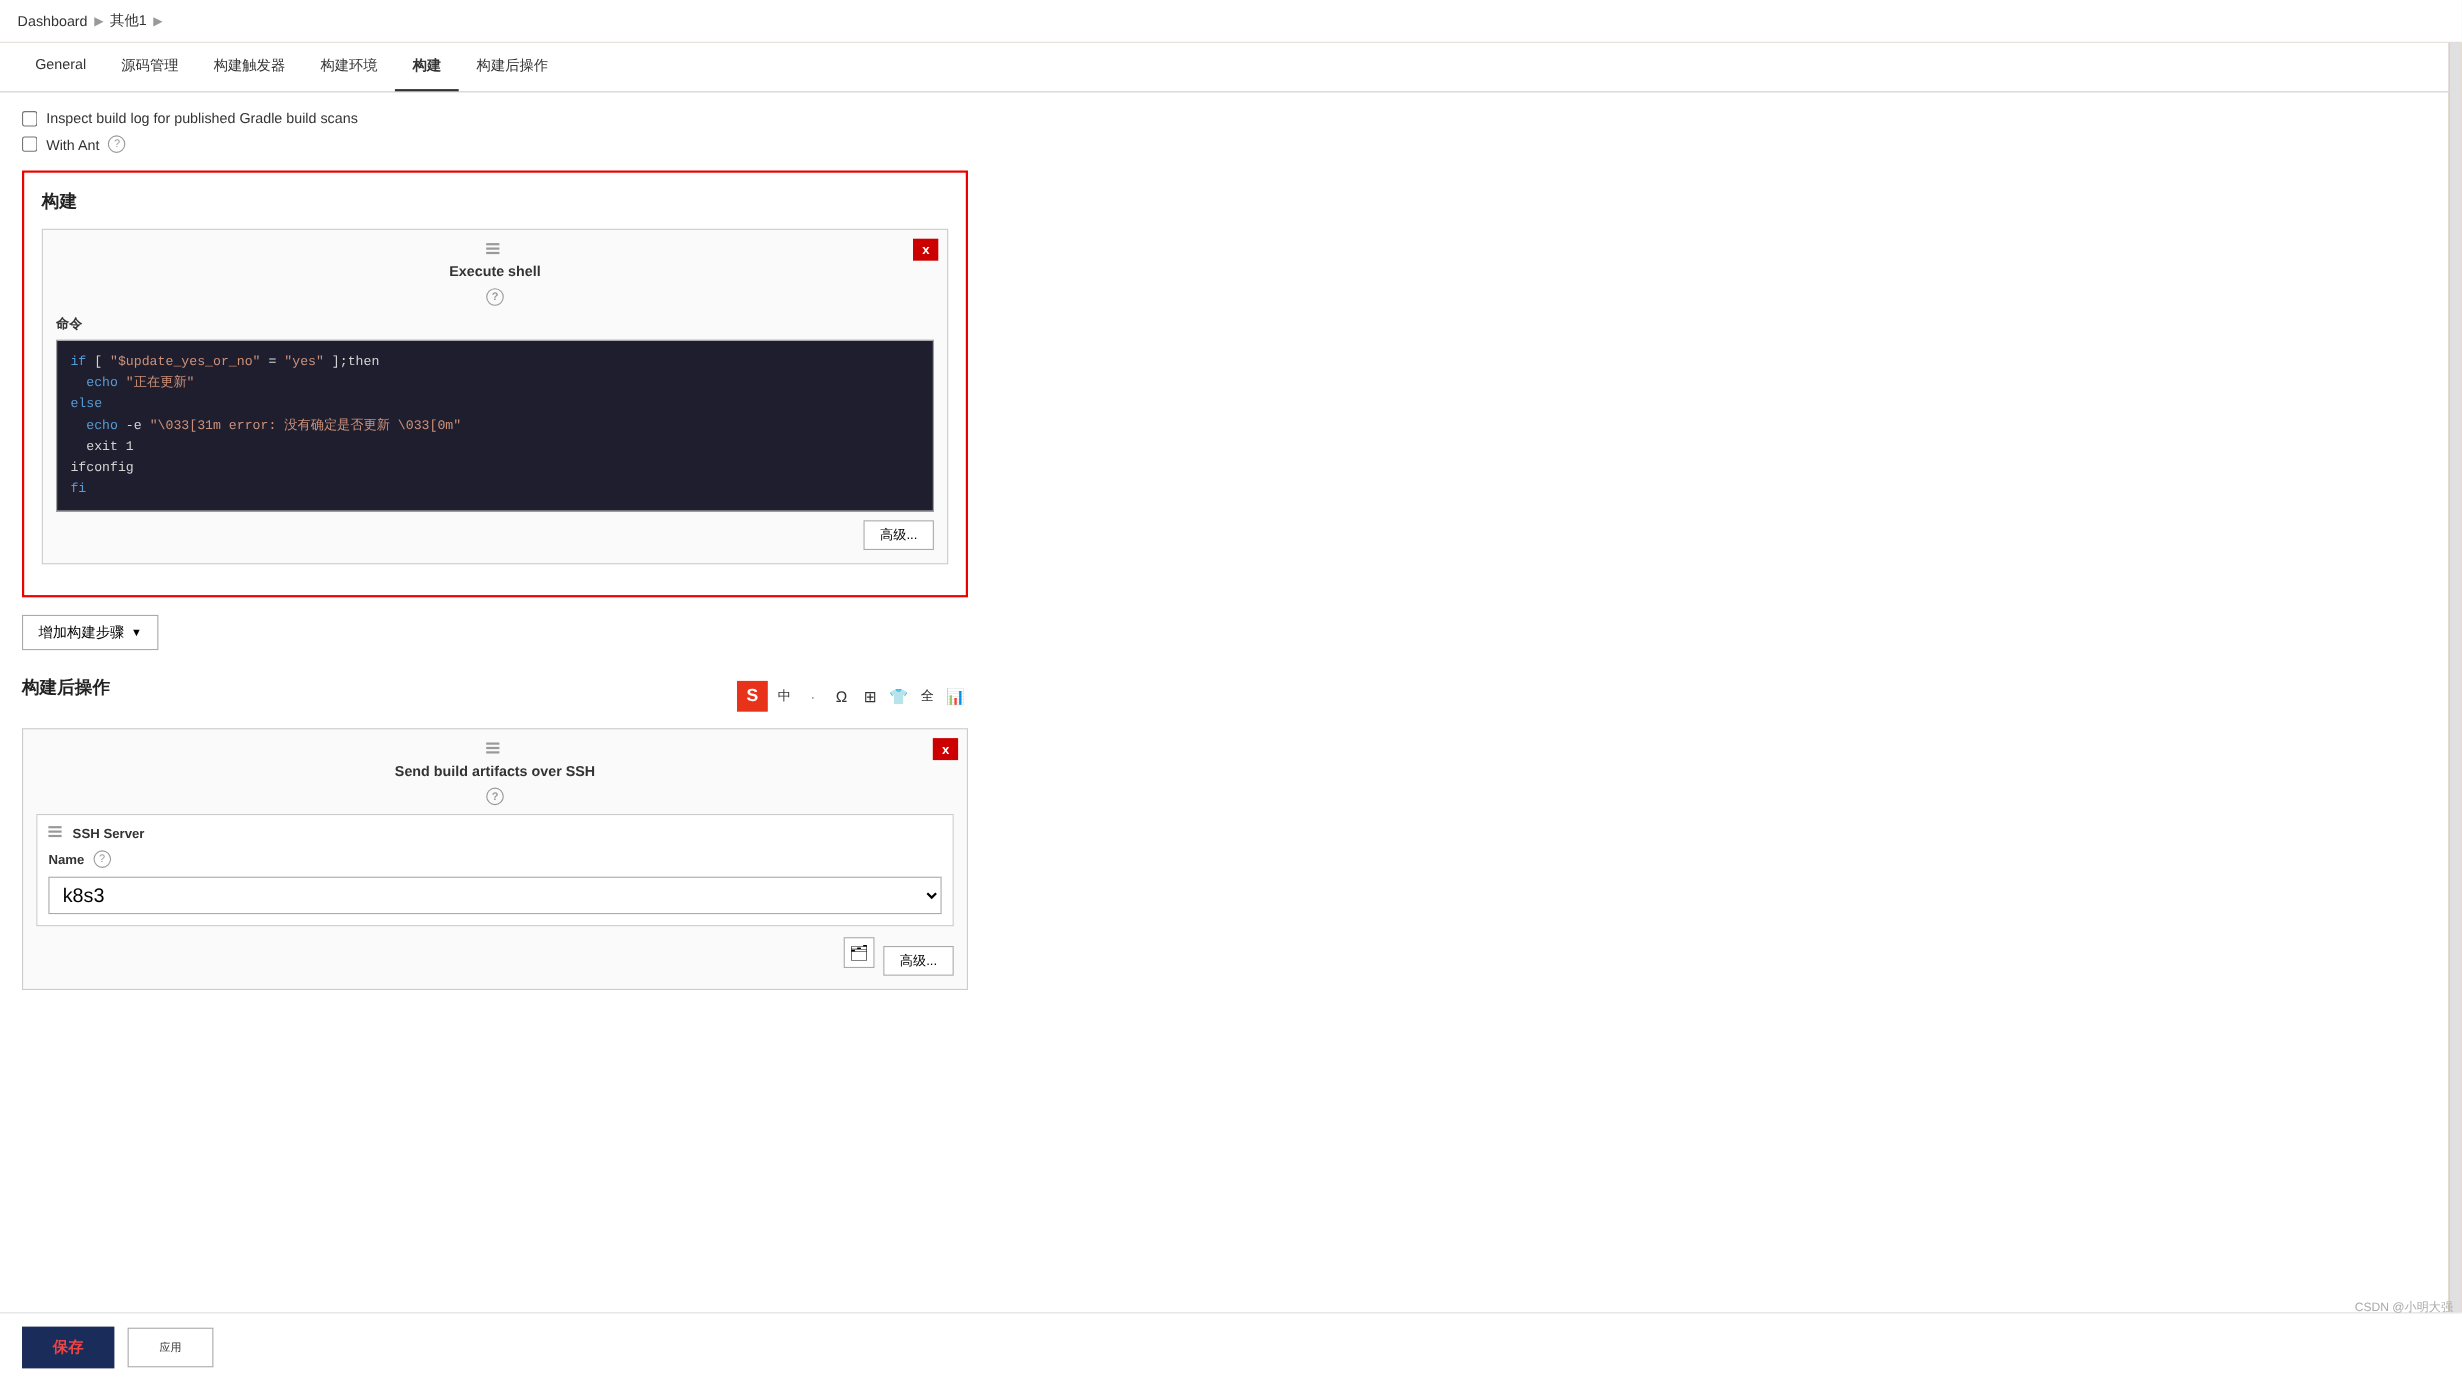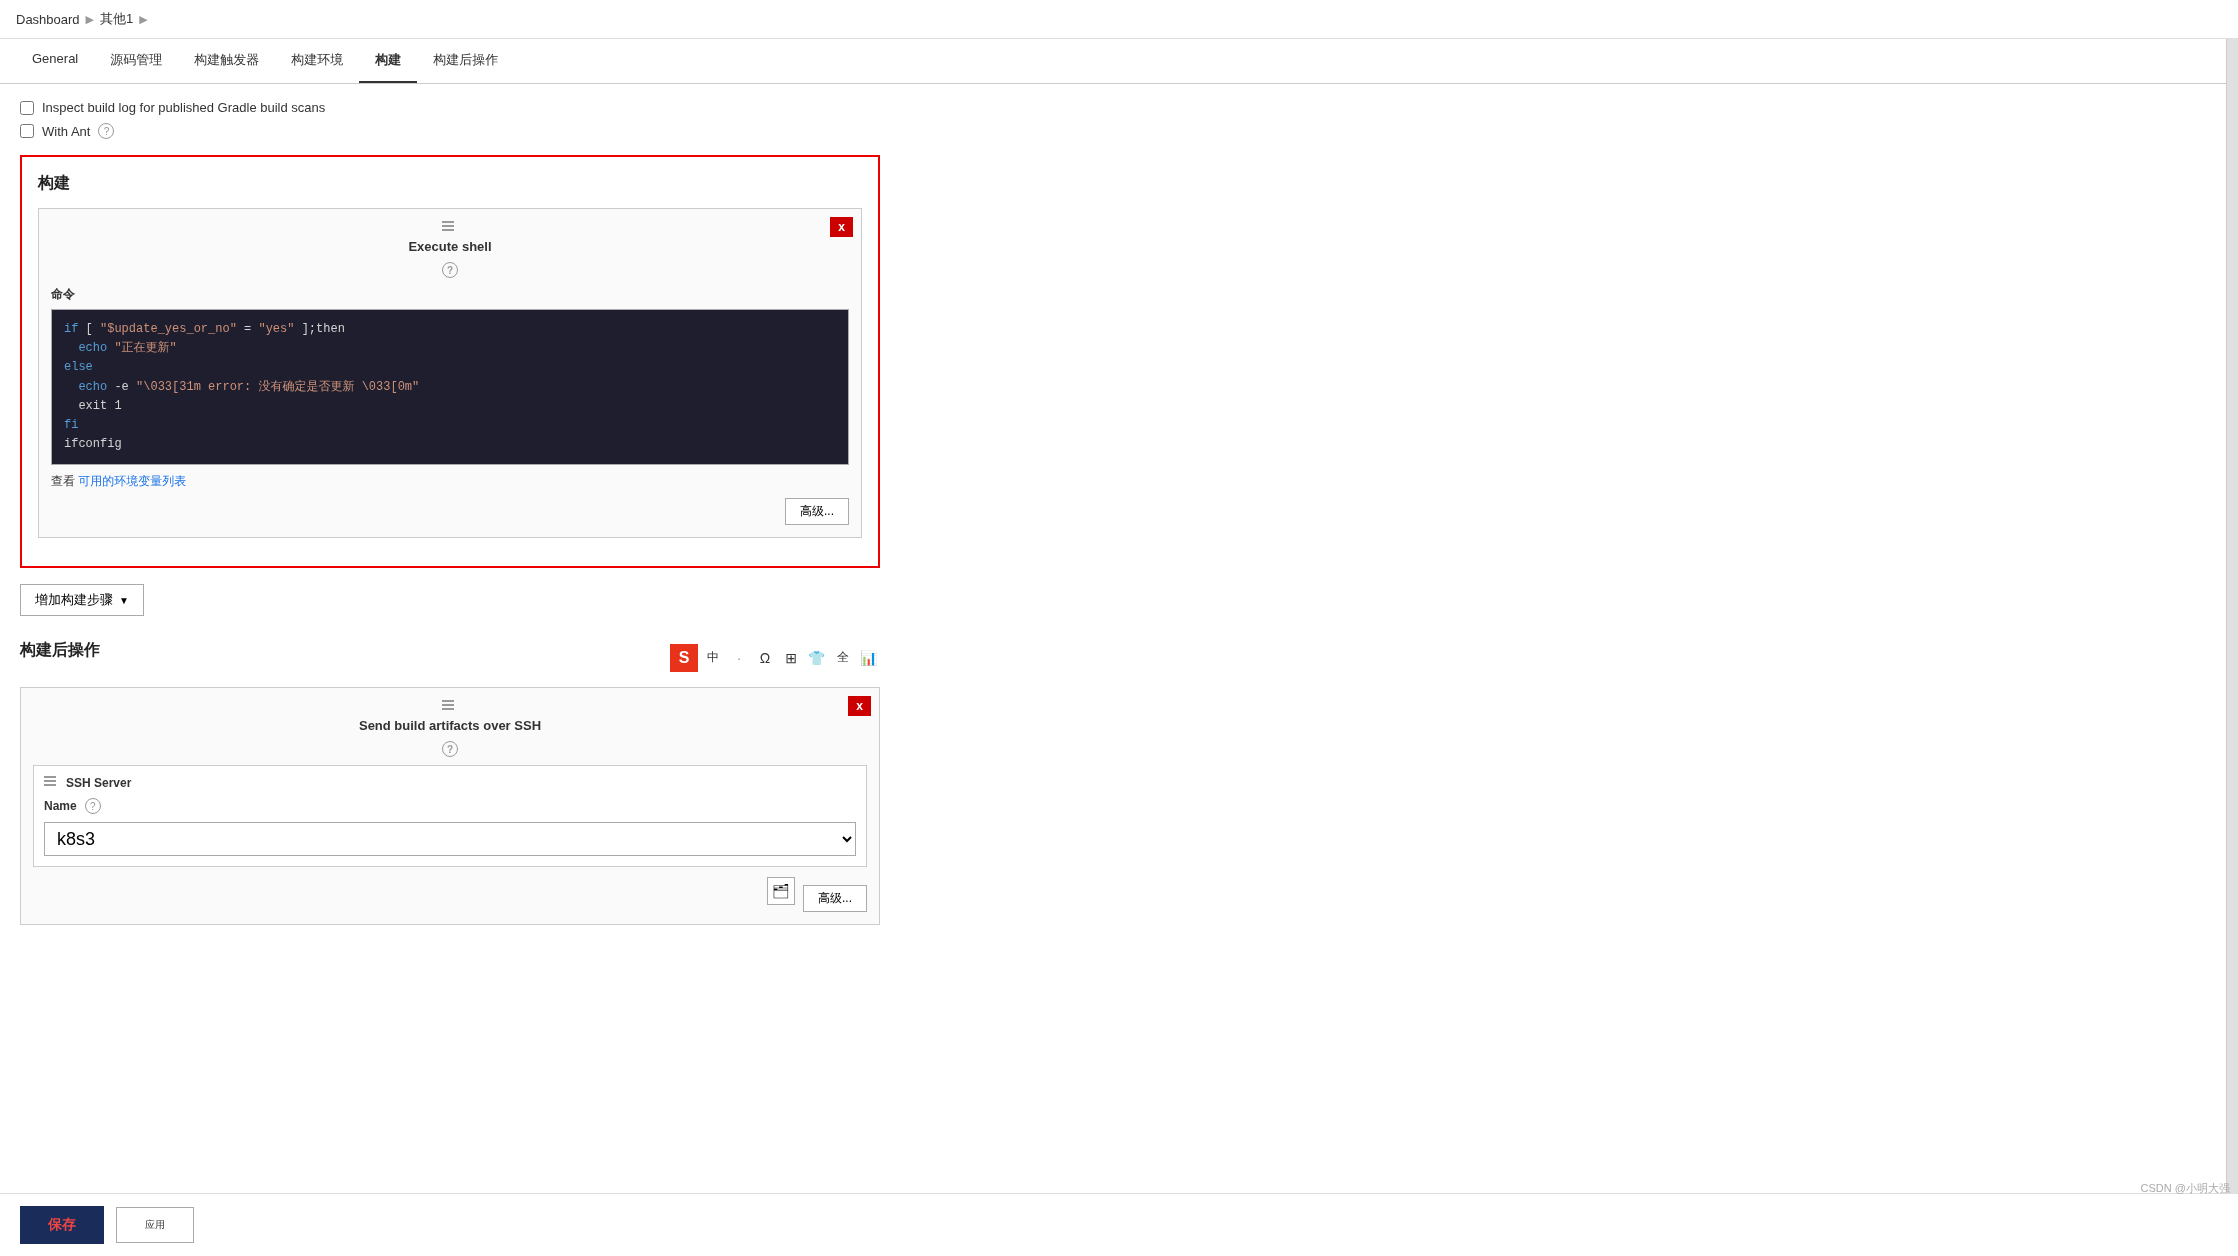--- a/index.html
+++ b/index.html
@@ -397,28 +397,24 @@
           </div>
           <button class="delete-btn">x</button>
 
           <div class="field-label">命令</div>
           <div class="code-editor">
             <span class="code-line c-default"><span class="c-keyword">if</span> [ <span class="c-string">"$update_yes_or_no"</span> <span class="c-default">= </span><span class="c-string">"yes"</span> ];then</span>
             <span class="code-line"><span class="c-default">&nbsp;&nbsp;</span><span class="c-keyword">echo</span> <span class="c-string">"正在更新"</span></span>
             <span class="code-line c-keyword">else</span>
             <span class="code-line"><span class="c-default">&nbsp;&nbsp;</span><span class="c-keyword">echo</span> <span class="c-default"> -e </span><span class="c-string">"\033[31m error: 没有确定是否更新 \033[0m"</span></span>
             <span class="code-line c-default">&nbsp;&nbsp;exit 1</span>
+            <span class="code-line c-default">ifconfig</span>
             <span class="code-line c-keyword">fi</span>
-            <span class="code-line c-default">ifconfig</span>
-          </div>
-
-          <div class="env-link">
-            <span>查看</span>
-            <a href="#">可用的环境变量列表</a>
-          </div>
+          </div>
+
           <div class="clearfix">
             <button class="advanced-btn">高级...</button>
           </div>
         </div>
       </div>
 
       <div class="add-step-area">
         <button class="add-step-btn">
           <span>增加构建步骤</span>
           <span class="dropdown-arrow">▼</span>

